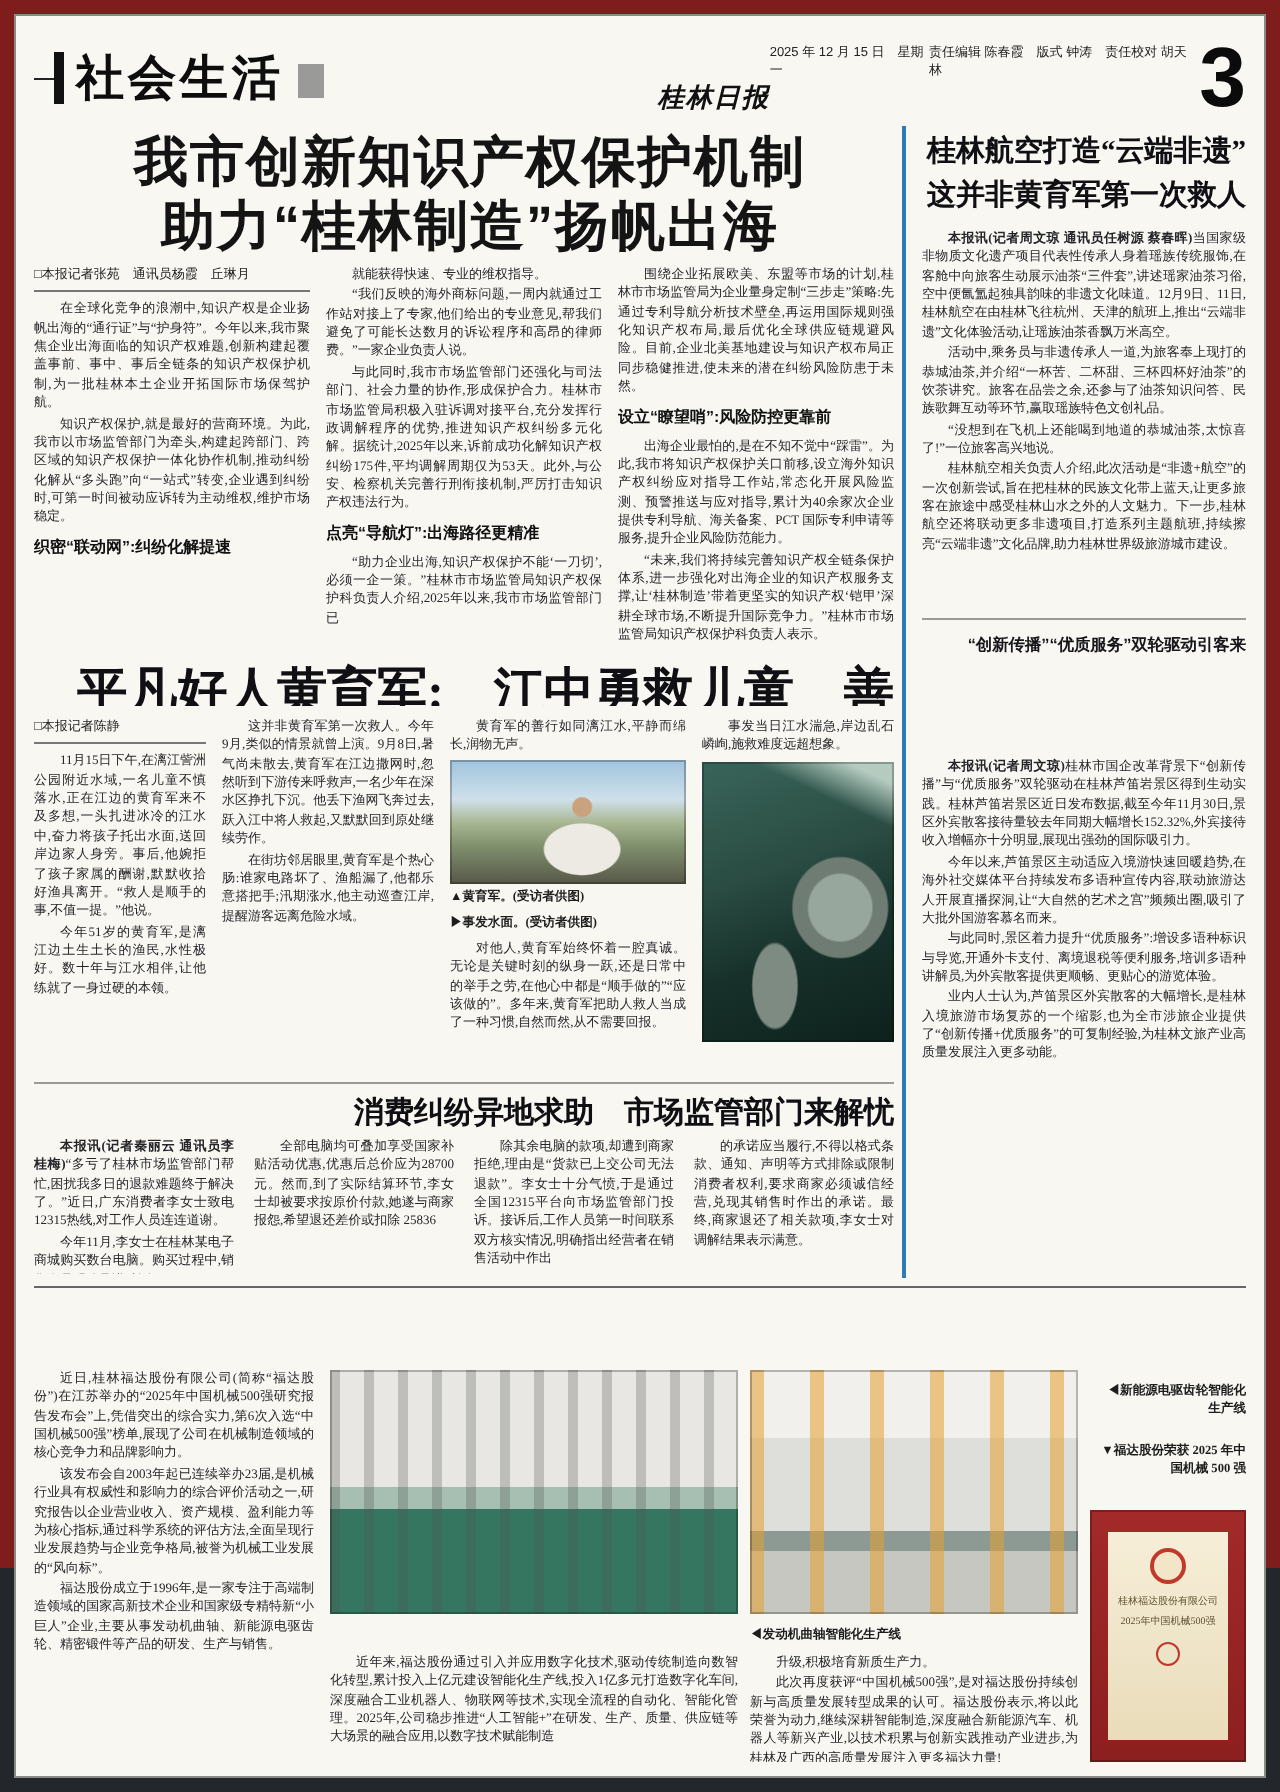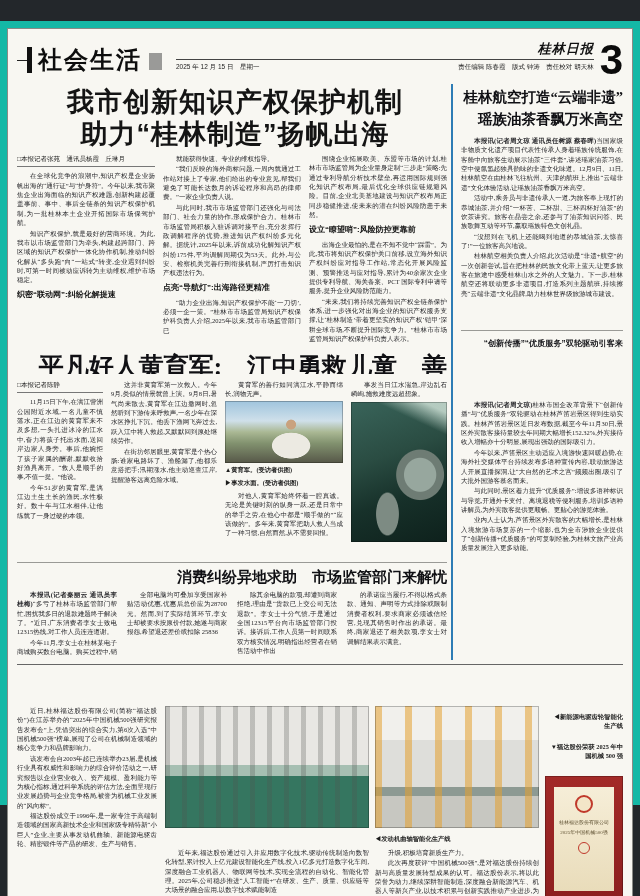--- a/index.html
+++ b/index.html
@@ -1,28 +1,28 @@
 <!DOCTYPE html>
 <html><head>
 <meta charset="utf-8">
 <style>
   html,body{margin:0;padding:0;}
   body{width:640px;height:896px;background:#23272b;font-family:"Liberation Serif",serif;}
-  .frame{position:absolute;inset:0;width:640px;height:784px;background:#14b8a6;margin-top:21px;}
+  .frame{position:absolute;inset:0;width:640px;height:784px;background:#7f1d1d;}
   .paper{position:absolute;left:7px;top:7px;width:626px;height:882px;background:#f8f7f2;box-shadow:inset 0 0 0 1px #8a8a86;}
   .content{position:absolute;left:10px;top:8px;width:606px;height:866px;}
   .abs{position:absolute;overflow:hidden;}
   
   .hdr{display:flex;align-items:stretch;}
   .hdr-left{display:flex;align-items:center;}
   .tick{width:10px;height:1px;background:#222;}
   .vbar{width:5px;height:26px;background:#111;margin-right:6px;}
   .section-title{font-family:"Liberation Sans",sans-serif;font-weight:900;font-size:24px;color:#0d0d0d;letter-spacing:2px;margin:0;}
   .gray-sq{width:13px;height:17px;background:#9a9a98;margin-left:7px;margin-top:3px;}
-  .hdr-right{flex:1;display:flex;flex-direction:column;margin-left:14px;}
+  .hdr-right{flex:1;display:flex;flex-direction:row;margin-left:14px;}
   .hdr-top{flex:1;display:flex;align-items:flex-end;justify-content:flex-end;}
   .masthead{font-family:"Liberation Serif",serif;font-weight:bold;font-style:italic;font-size:13px;color:#111;letter-spacing:1px;padding-bottom:1px;}
   .hdr-rule{height:1px;background:#444;}
   .hdr-bottom{flex:1;display:flex;justify-content:space-between;font-size:6.5px;color:#222;padding-top:3px;font-family:"Liberation Sans",sans-serif;}
   .pageno{font-family:"Liberation Sans",sans-serif;font-weight:900;font-size:42px;line-height:40px;color:#0b0b0b;margin-left:6px;}
   
   .col{text-align:justify;font-size:6.5px;line-height:1.44;color:#26262a;}
   .col p{margin:0 0 1px 0;text-indent:2em;}
   .byline{font-size:6.5px;color:#1c1c1c;border-bottom:1px solid #777;padding-bottom:3px;margin-bottom:4px;}
   .subhead{font-family:"Liberation Sans",sans-serif;font-weight:bold;font-size:8px;color:#111;text-align:left;margin:4px 0;line-height:1.5;text-indent:0;}
@@ -173,21 +173,21 @@
           </div>
       </div>
       <div class="abs col" style="left:330px;top:554px;width:100px;height:68px;">
         <div>
             <p>的承诺应当履行,不得以格式条款、通知、声明等方式排除或限制消费者权利,要求商家必须诚信经营,兑现其销售时作出的承诺。最终,商家退还了相关款项,李女士对调解结果表示满意。</p>
           </div>
       </div>
 
       <div class="abs serif-hl" style="left:444px;top:50px;width:162px;height:44px;font-size:14.5px;line-height:1.55;">
         <div>桂林航空打造“云端非遗”</div>
-        <div>瑶族油茶香飘万米高空</div>
+        <div>这并非黄育军第一次救人</div>
       </div>
       <div class="abs col" style="left:444px;top:100px;width:162px;height:188px;">
         <p style="text-indent:2em;"><b class="bold">本报讯(记者周文琼 通讯员任树源 蔡春晖)</b><span>当国家级非物质文化遗产项目代表性传承人身着瑶族传统服饰,在客舱中向旅客生动展示油茶“三件套”,讲述瑶家油茶习俗,空中便氤氲起独具韵味的非遗文化味道。12月9日、11日,桂林航空在由桂林飞往杭州、天津的航班上,推出“云端非遗”文化体验活动,让瑶族油茶香飘万米高空。</span></p>
         <div>
             <p>活动中,乘务员与非遗传承人一道,为旅客奉上现打的恭城油茶,并介绍“一杯苦、二杯甜、三杯四杯好油茶”的饮茶讲究。旅客在品尝之余,还参与了油茶知识问答、民族歌舞互动等环节,赢取瑶族特色文创礼品。</p>
             <p>“没想到在飞机上还能喝到地道的恭城油茶,太惊喜了!”一位旅客高兴地说。</p>
             <p>桂林航空相关负责人介绍,此次活动是“非遗+航空”的一次创新尝试,旨在把桂林的民族文化带上蓝天,让更多旅客在旅途中感受桂林山水之外的人文魅力。下一步,桂林航空还将联动更多非遗项目,打造系列主题航班,持续擦亮“云端非遗”文化品牌,助力桂林世界级旅游城市建设。</p>
           </div>
       </div>
 

